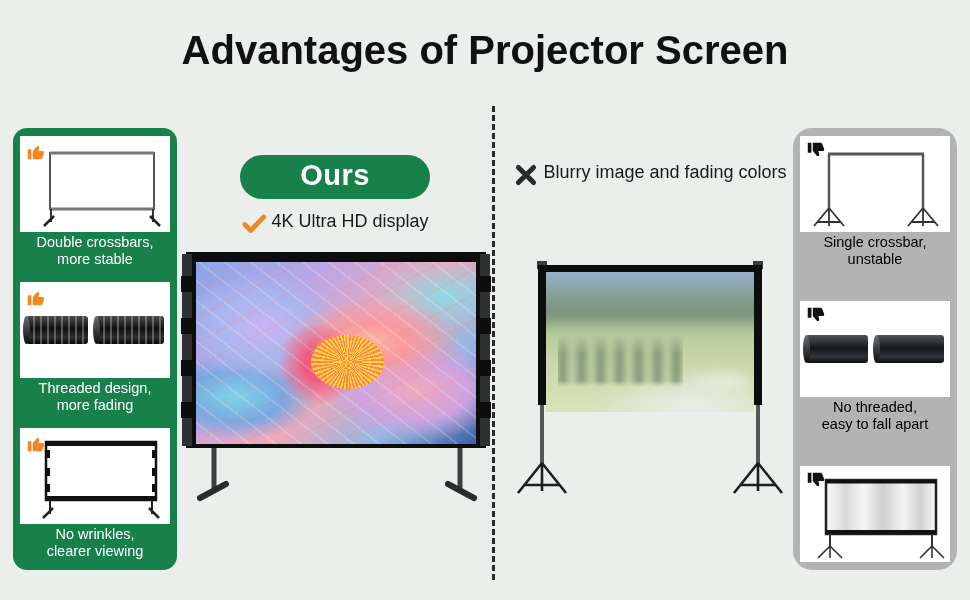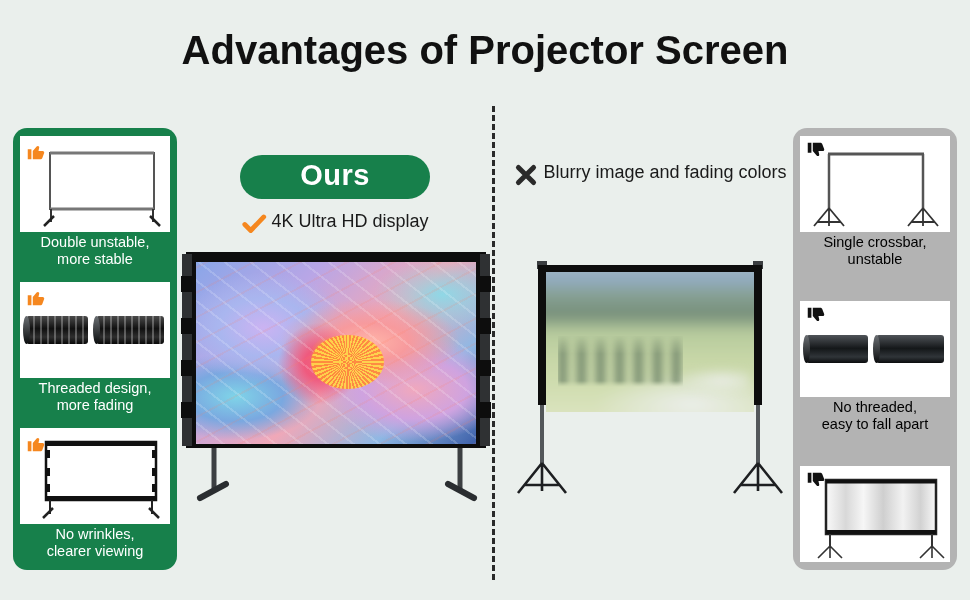--- a/index.html
+++ b/index.html
@@ -28,21 +28,21 @@
 
   
   .side-panel {
     position: absolute; top: 128px;
     width: 164px; height: 442px;
     border-radius: 14px;
     padding: 8px 7px;
     display: flex; flex-direction: column; justify-content: space-between;
   }
   .panel-ours   { left: 13px;  background: #17804b; }
-  .panel-others { left: 793px; background: #b3b3b3; }
+  .panel-others { left: 793px; background: #b3b3b3; border-radius: 19px; }
 
   .feat-cell { display: flex; flex-direction: column; }
   .feat-img {
     position: relative;
     background: #ffffff;
     height: 96px;
     overflow: hidden;
   }
   .feat-cap {
     text-align: center;
@@ -200,21 +200,21 @@
             <line x1="24" y1="90" x2="34" y2="80" stroke="#222" stroke-width="2.5"></line>
             <line x1="140" y1="90" x2="130" y2="80" stroke="#222" stroke-width="2.5"></line>
           </svg>
         </div>
         <span class="thumb">
           <svg viewBox="0 0 24 24">
               <path fill="#f5871f" d="M3 10h4v11H3zM8.5 21h8.2c1 0 1.9-.6 2.2-1.5l2-5.2c.4-1.1-.4-2.3-1.6-2.3h-4.6l.8-3.7c.2-.9-.5-1.8-1.5-1.8-.5 0-1 .3-1.3.7L8.5 12z"></path>
             </svg>
         </span>
       </div>
-      <div class="feat-cap">Double unstable,
+      <div class="feat-cap">Double crossbars,
 more stable</div>
     </div>
 
     <div class="feat-cell">
       <div class="feat-img">
         <div class="tubes">
           <div class="tube tube-threaded tube-l">
               <span class="tube-cap" style="left:-3px"></span>
             </div>
           <div class="tube tube-threaded tube-r">

